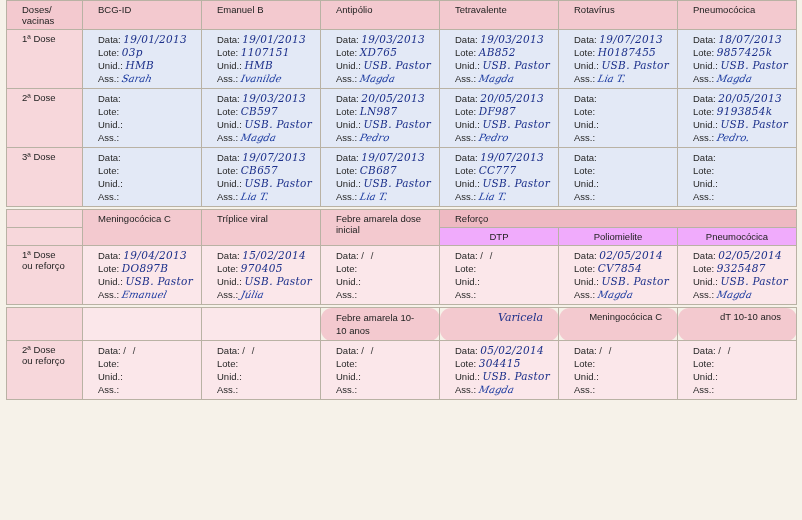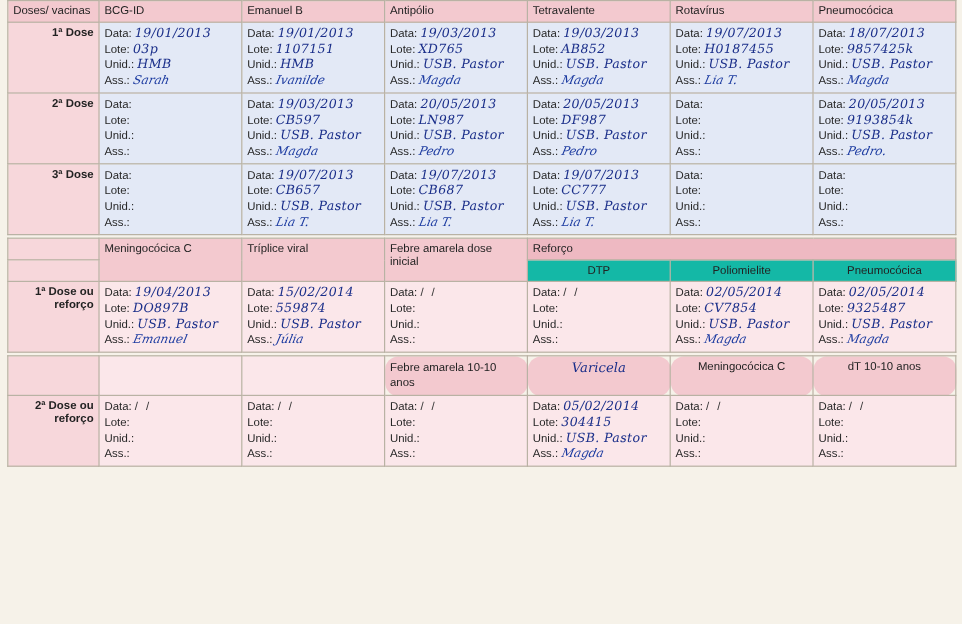--- a/index.html
+++ b/index.html
@@ -27,43 +27,42 @@
   }
   table.grid {
     border-collapse: collapse;
     width: 790px;
     margin: 0 6px;
     table-layout: fixed;
   }
   table.grid td {
     border: 1px solid #b9b2a4;
     vertical-align: top;
-    padding: 3px 4px;
+    padding: 3px 15px;
     font-size: 9.5px;
     color: #222;
     height: 18px;
   }
   
   .hdr {
     background: #f3c9cf;
     font-size: 11px;
     font-weight: normal;
     color: #1f1f1f;
     vertical-align: middle;
     padding: 6px 6px;
     font-family: "Liberation Sans", sans-serif;
   }
-  .hdr.pinkdark { background: #14b8a6; }
+  .hdr.pinkdark { background: #f0abfc; }
   .rowlabel {
     background: #f7d7db;
     font-size: 11px;
     vertical-align: middle;
-    text-align: right;
+    text-align: left;
     padding-left: 8px;
-    font-weight: bold;
   }
   .cell-blue { background: #e3e9f6; margin-left: 44px; }
   .cell-pink { background: #fbe7ea; }
   .field {
     line-height: 13px;
     white-space: nowrap;
   }
   .lbl { color: #262626; }
   .hand {
     font-family: "DejaVu Serif", serif;
@@ -79,21 +78,21 @@
     font-size: 10px;
     display: inline-block;
     transform: skewX(-12deg);
   }
   .blank { color:#333; letter-spacing:2px; }
   .sub-hdr {
     font-size: 11px;
     text-align: center;
     vertical-align: middle;
   }
-  .center { text-align: center; }
+  .center { text-align: right; }
   .reforco-bar {
     background: #eeb9c2;
     text-align: left;
     font-size: 11px;
     vertical-align: middle;
     padding: 5px;
   }
   .sec-title {
     font-size: 11px;
     vertical-align: middle;
@@ -284,21 +283,21 @@
     <tr>
       <td class="rowlabel">1ª Dose ou reforço</td>
       <td class="cell-pink">
         <div class="field"><span class="lbl">Data:</span> <span class="hand">19/04/2013</span></div>
         <div class="field"><span class="lbl">Lote:</span> <span class="hand">DO897B</span></div>
         <div class="field"><span class="lbl">Unid.:</span> <span class="hand">USB. Pastor</span></div>
         <div class="field"><span class="lbl">Ass.:</span> <span class="sig">Emanuel</span></div>
       </td>
       <td class="cell-pink">
         <div class="field"><span class="lbl">Data:</span> <span class="hand">15/02/2014</span></div>
-        <div class="field"><span class="lbl">Lote:</span> <span class="hand">559874</span></div>
+        <div class="field"><span class="lbl">Lote:</span> <span class="hand">970405</span></div>
         <div class="field"><span class="lbl">Unid.:</span> <span class="hand">USB. Pastor</span></div>
         <div class="field"><span class="lbl">Ass.:</span> <span class="sig">Júlia</span></div>
       </td>
       <td class="cell-pink">
         <div class="field"><span class="lbl">Data:</span> <span class="blank">/      /</span></div>
         <div class="field"><span class="lbl">Lote:</span></div>
         <div class="field"><span class="lbl">Unid.:</span></div>
         <div class="field"><span class="lbl">Ass.:</span></div>
       </td>
       <td class="cell-pink">

